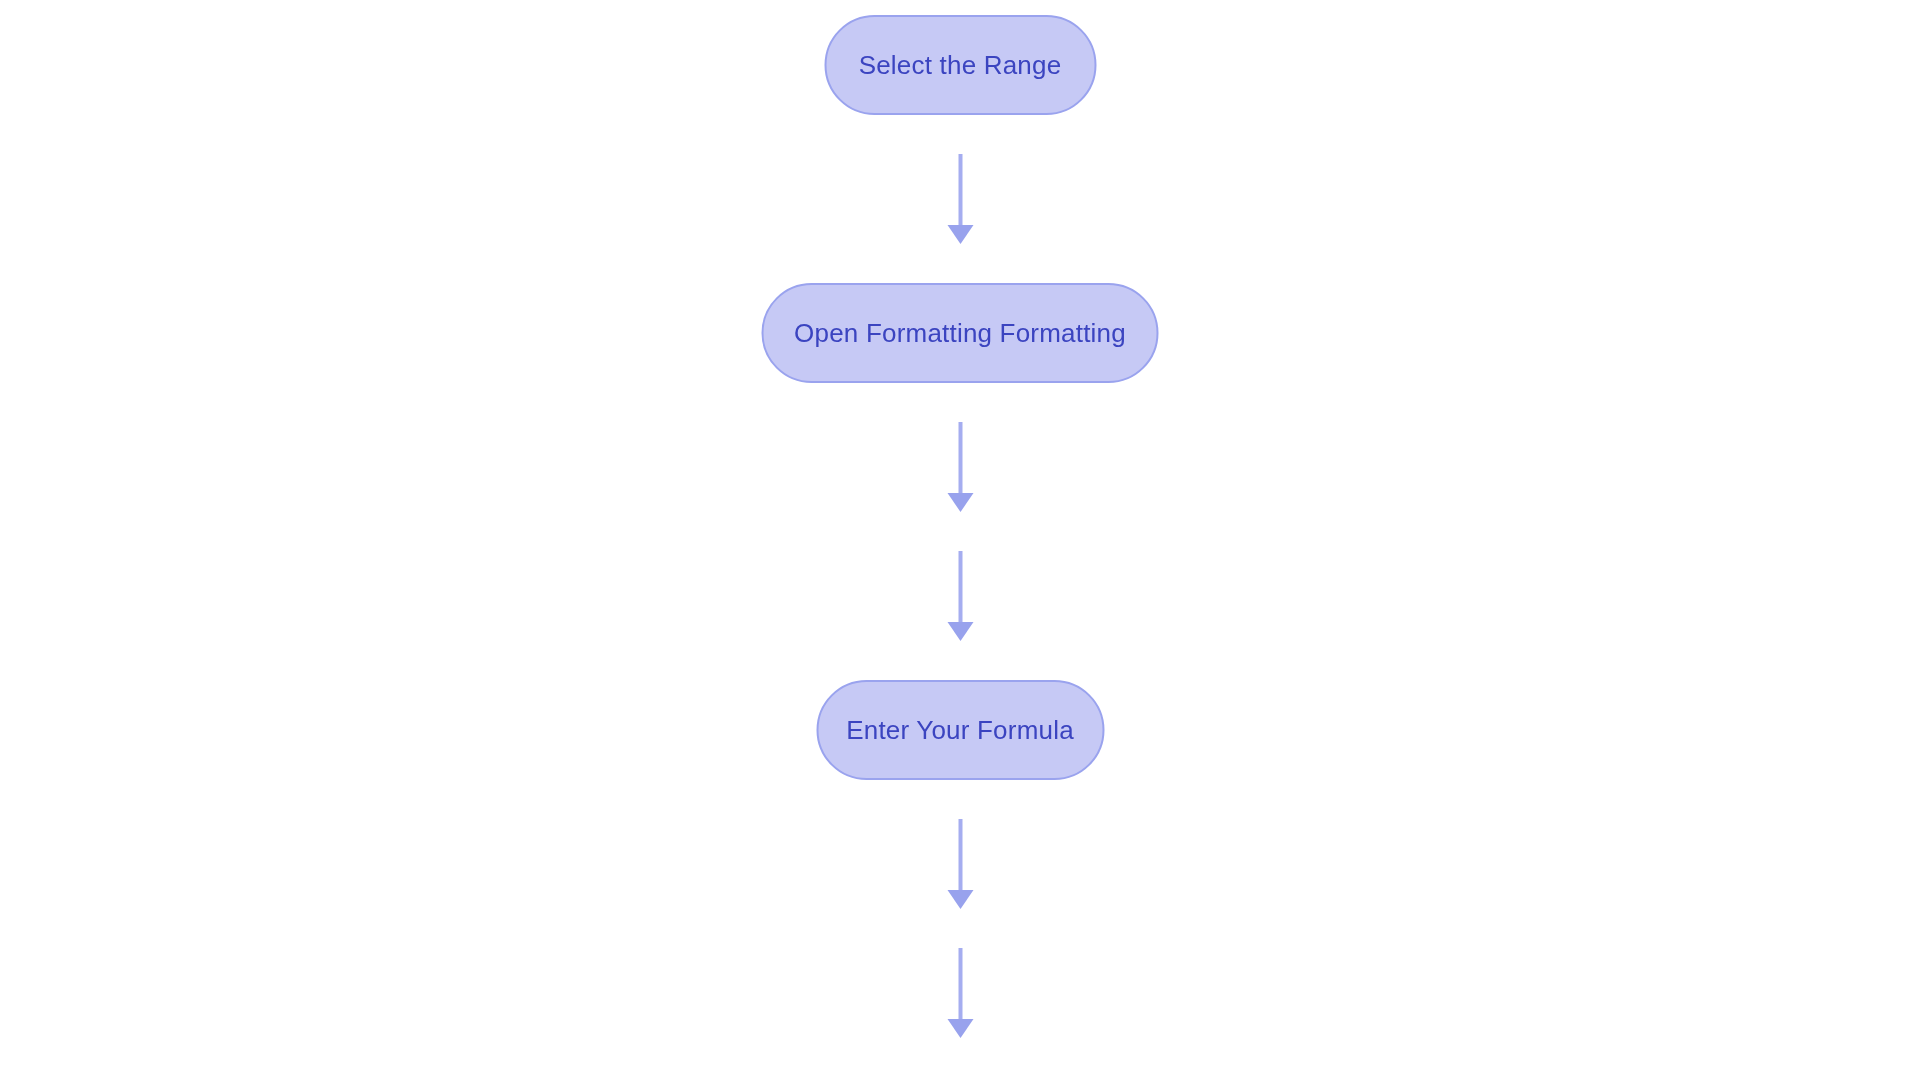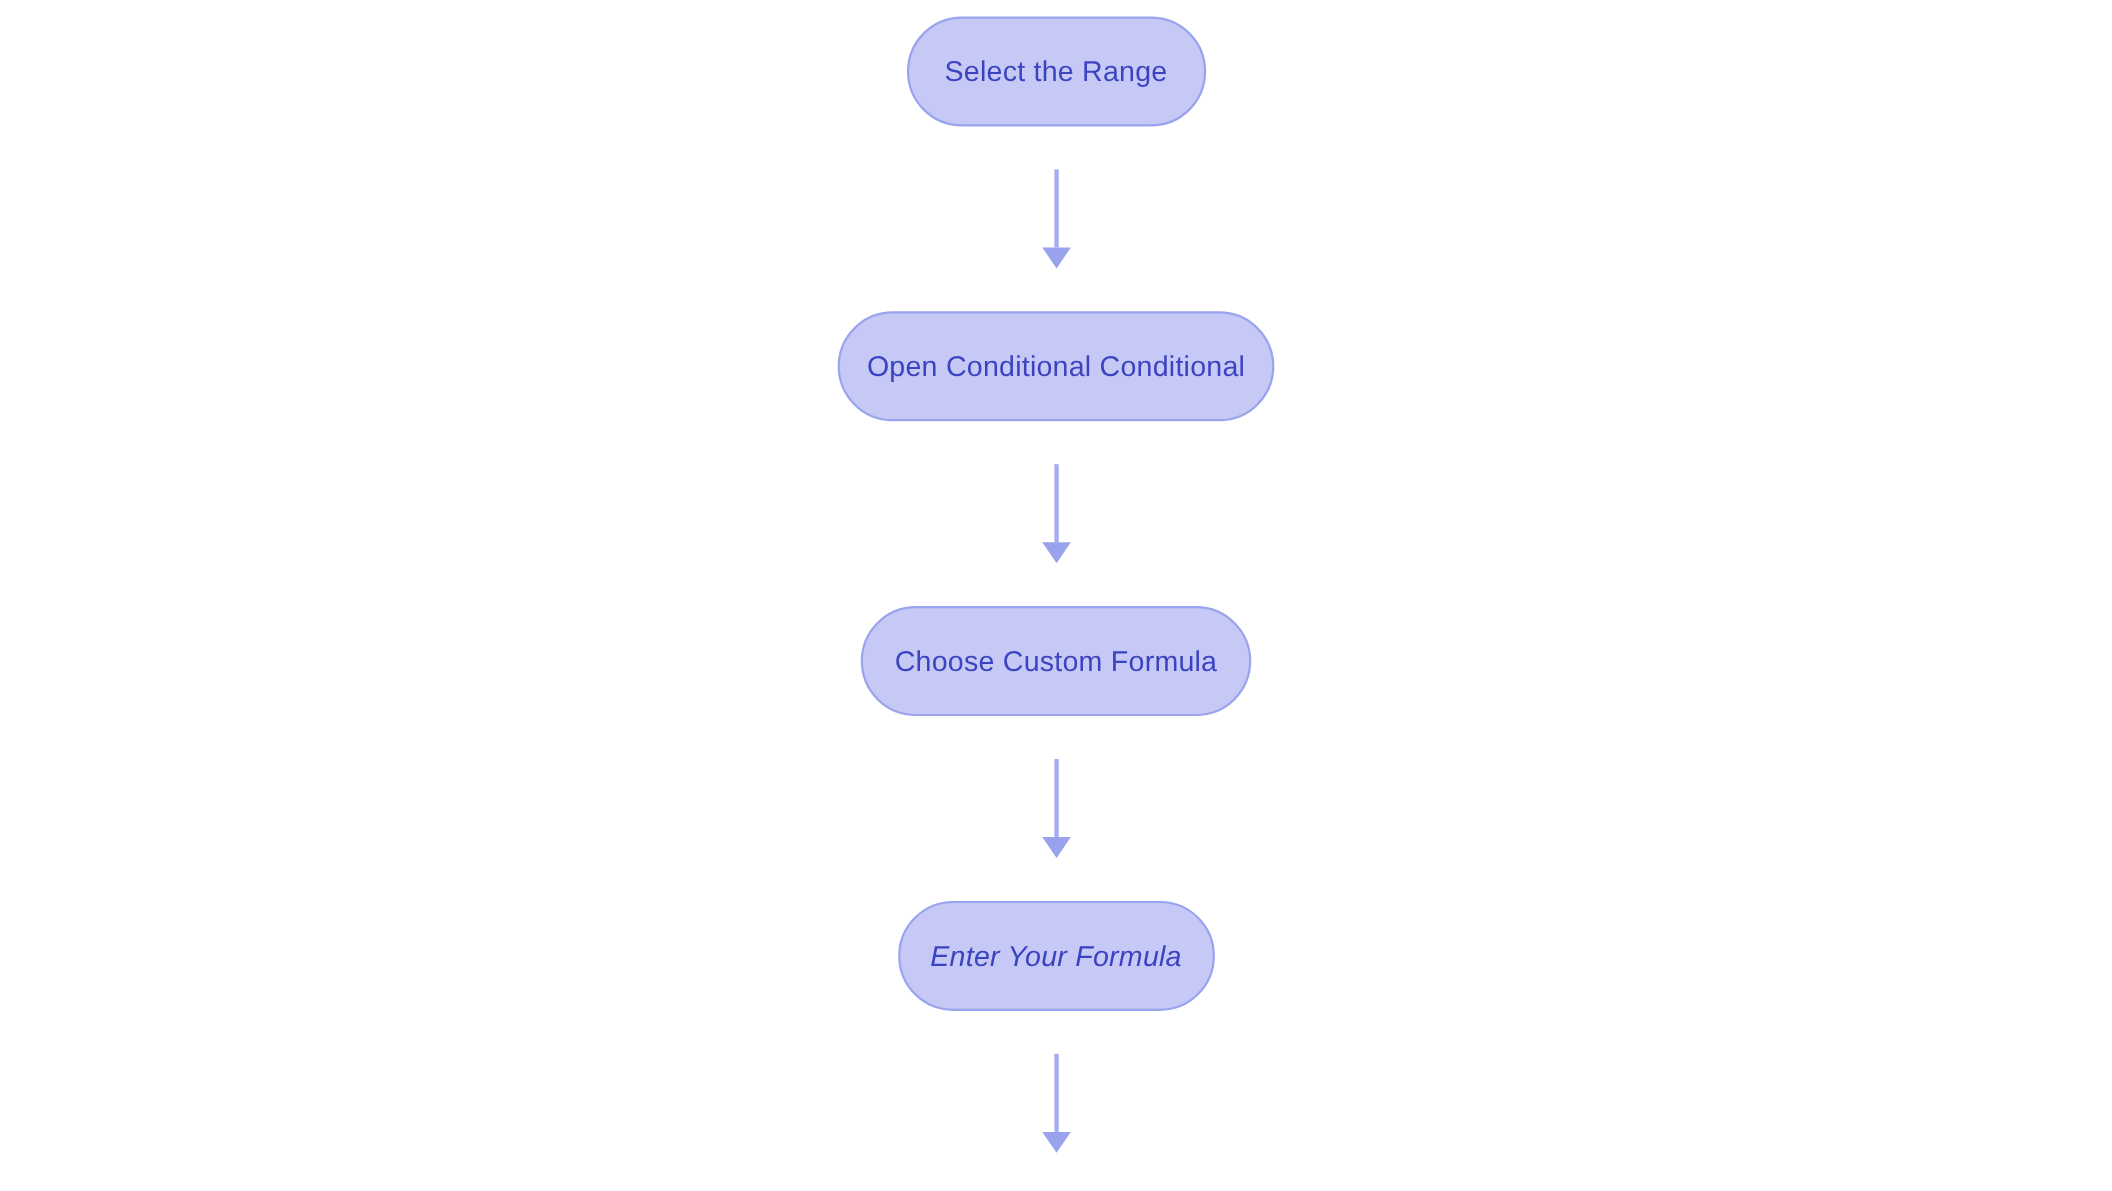--- a/index.html
+++ b/index.html
@@ -43,21 +43,21 @@
     letter-spacing: 0.2px;
     display: flex;
     align-items: center;
     justify-content: center;
     white-space: nowrap;
     flex: 0 0 auto;
   }
   .node-1 { width: 272px; }
   .node-2 { width: 397px; }
   .node-3 { width: 355px; }
-  .node-4 { width: 288px; font-style: italic; }
+  .node-4 { width: 288px; }
   .node-5 { width: 180px; }
   .node-6 { width: 196px; }
   .arrow {
     height: 90px;
     width: 26px;
     display: flex;
     flex-direction: column;
     align-items: center;
     flex: 0 0 auto;
   }
@@ -82,31 +82,28 @@
     <div class="node node-1">
       <span>Select the Range</span>
     </div>
 
     <div class="arrow">
       <div class="line"></div>
       <div class="head"></div>
     </div>
 
     <div class="node node-2">
-      <span>Open Conditional Conditional</span>
+      <span>Open Formatting Formatting</span>
     </div>
 
     <div class="arrow">
       <div class="line"></div>
       <div class="head"></div>
     </div>
 
-    <div class="node node-3">
-      <span>Choose Custom Formula</span>
-    </div>
 
     <div class="arrow">
       <div class="line"></div>
       <div class="head"></div>
     </div>
 
     <div class="node node-4">
       <span>Enter Your Formula</span>
     </div>
 

